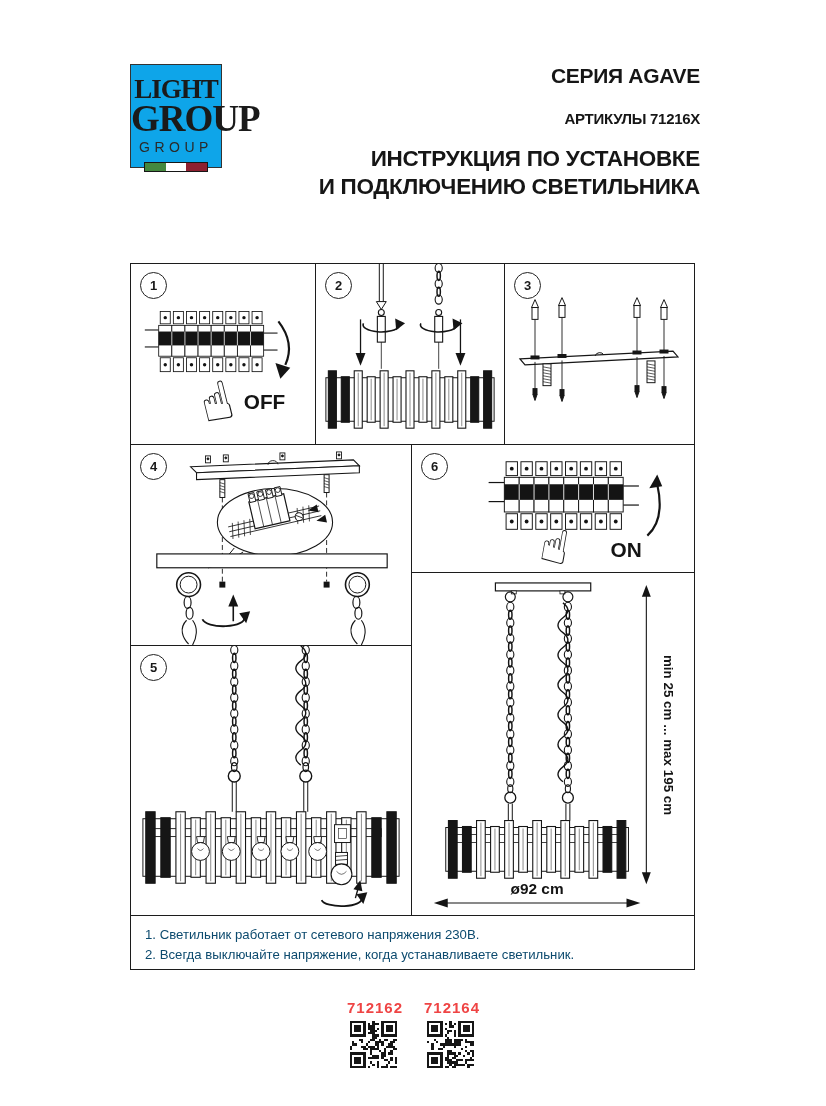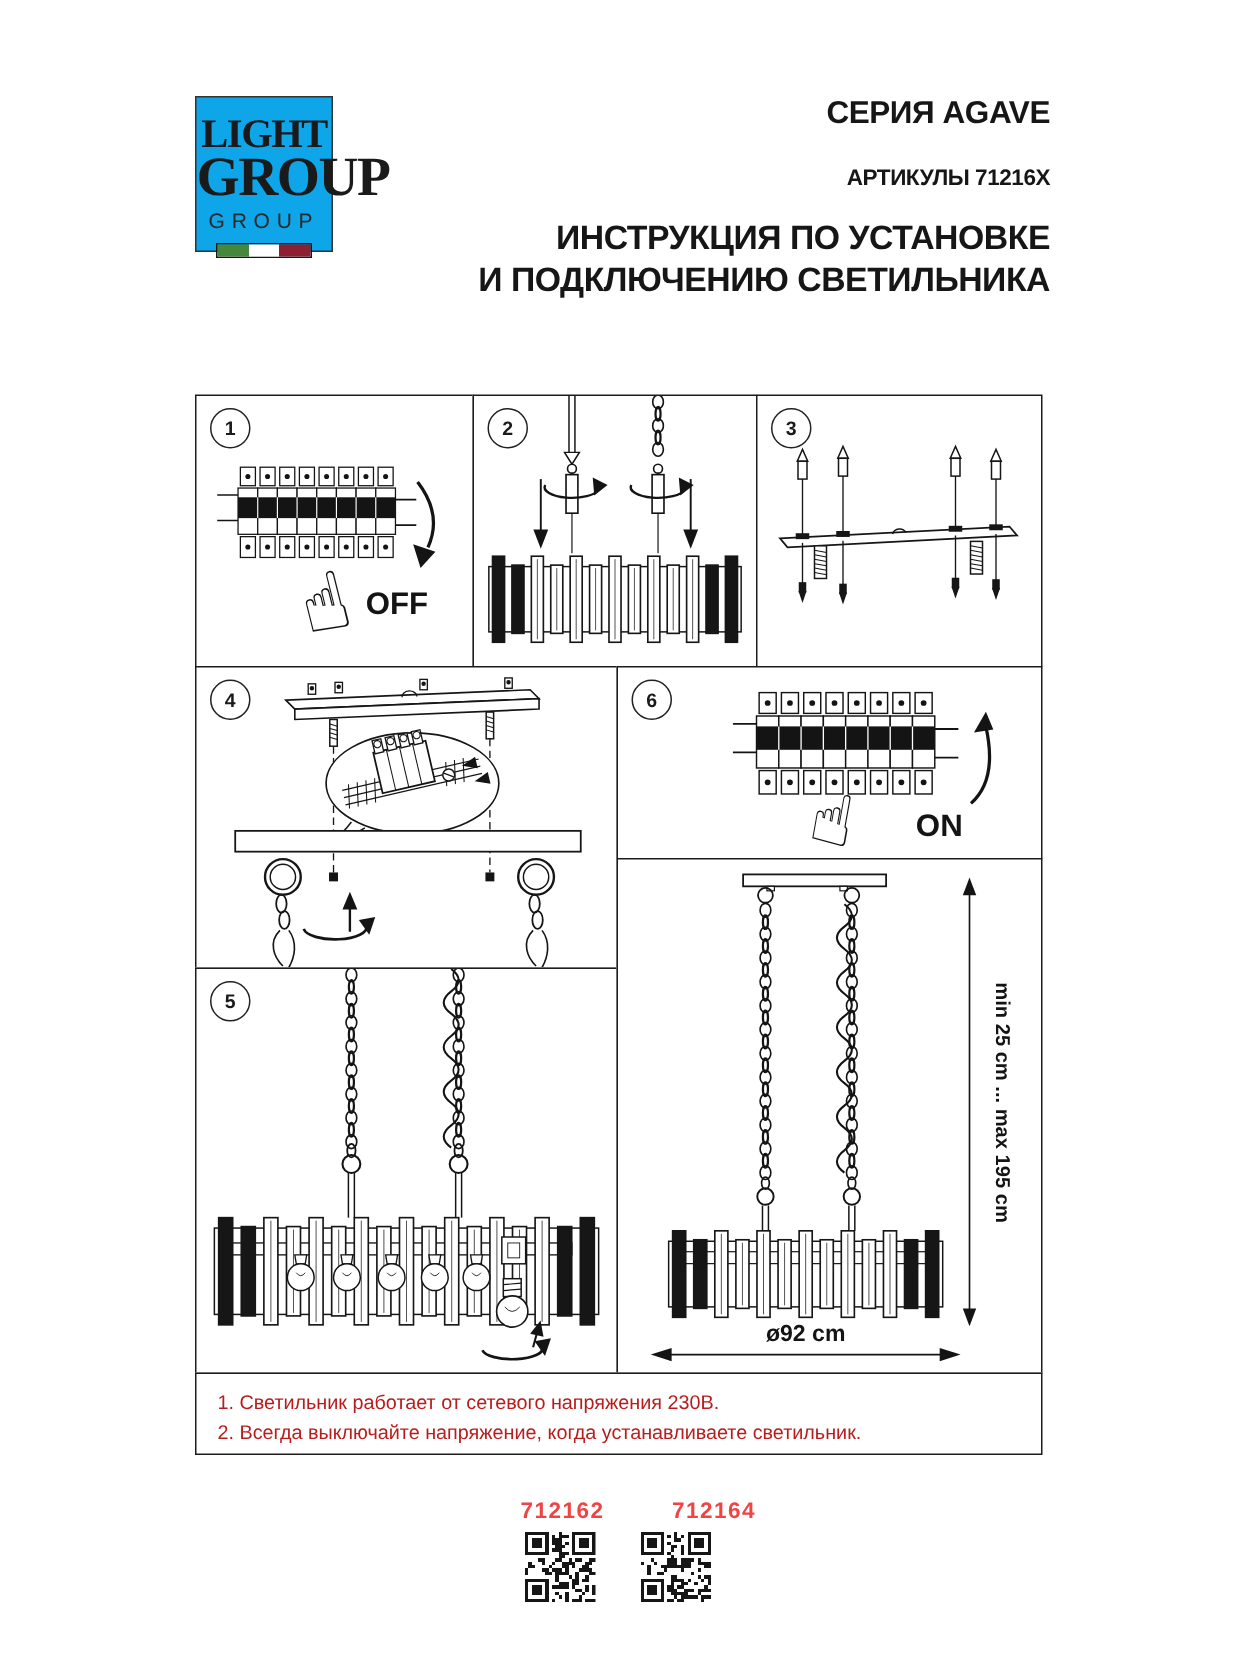--- a/index.html
+++ b/index.html
@@ -27,21 +27,21 @@
   
   .grid{position:absolute;left:130px;top:263px;width:565px;height:707px;}
   .cell{position:absolute;border:1.4px solid #1c1c1c;background:#fff;box-sizing:border-box;}
   .p1{left:0;    top:0;    width:186px;height:182px;}
   .p2{left:185px;top:0;    width:190px;height:182px;}
   .p3{left:374px;top:0;    width:191px;height:182px;}
   .p4{left:0;    top:181px;width:282px;height:202px;}
   .p6{left:281px;top:181px;width:284px;height:129px;}
   .p5{left:0;    top:382px;width:282px;height:271px;}
   .pd{left:281px;top:309px;width:284px;height:344px;}
-  .pn{left:0;    top:652px;width:565px;height:55px;padding:9px 14px;font-size:13.2px;line-height:20px;color:#b91c1c;}
+  .pn{left:0;    top:652px;width:565px;height:55px;padding:9px 14px;font-size:13.2px;line-height:20px;color:#0c4a6e;}
 
   .badge{position:absolute;left:9px;top:8px;width:25px;height:25px;border:1.3px solid #222;
          border-radius:50%;font-weight:700;font-size:13px;line-height:25px;text-align:center;
          background:#fff;z-index:2;}
   svg.fig{position:absolute;left:0;top:0;width:100%;height:100%;display:block;}
   svg text{font-family:"Liberation Sans",sans-serif;}
   text.hand{font-family:"DejaVu Sans",sans-serif;}
   text.onoff{font-weight:700;font-size:21px;fill:#141414;}
 
   
@@ -642,21 +642,21 @@
       </svg>
     </div>
 
     <div class="cell pn">
       <div>1. Светильник работает от сетевого напряжения 230В.</div>
       <div>2. Всегда выключайте напряжение, когда устанавливаете светильник.</div>
     </div>
   </div>
 
   <div class="art-code" style="left:347px;">712162</div>
-  <div class="art-code" style="left:448px;">712164</div>
+  <div class="art-code" style="left:424px;">712164</div>
   <svg class="qr" style="left:350px;" viewBox="0 0 21 21" shape-rendering="crispEdges">
       <rect x="0" y="0" width="7" height="7" fill="#161616"></rect>
       <rect x="1" y="1" width="5" height="5" fill="#fff"></rect>
       <rect x="2" y="2" width="3" height="3" fill="#161616"></rect>
       <rect x="14" y="0" width="7" height="7" fill="#161616"></rect>
       <rect x="15" y="1" width="5" height="5" fill="#fff"></rect>
       <rect x="16" y="2" width="3" height="3" fill="#161616"></rect>
       <rect x="0" y="14" width="7" height="7" fill="#161616"></rect>
       <rect x="1" y="15" width="5" height="5" fill="#fff"></rect>
       <rect x="2" y="16" width="3" height="3" fill="#161616"></rect>

